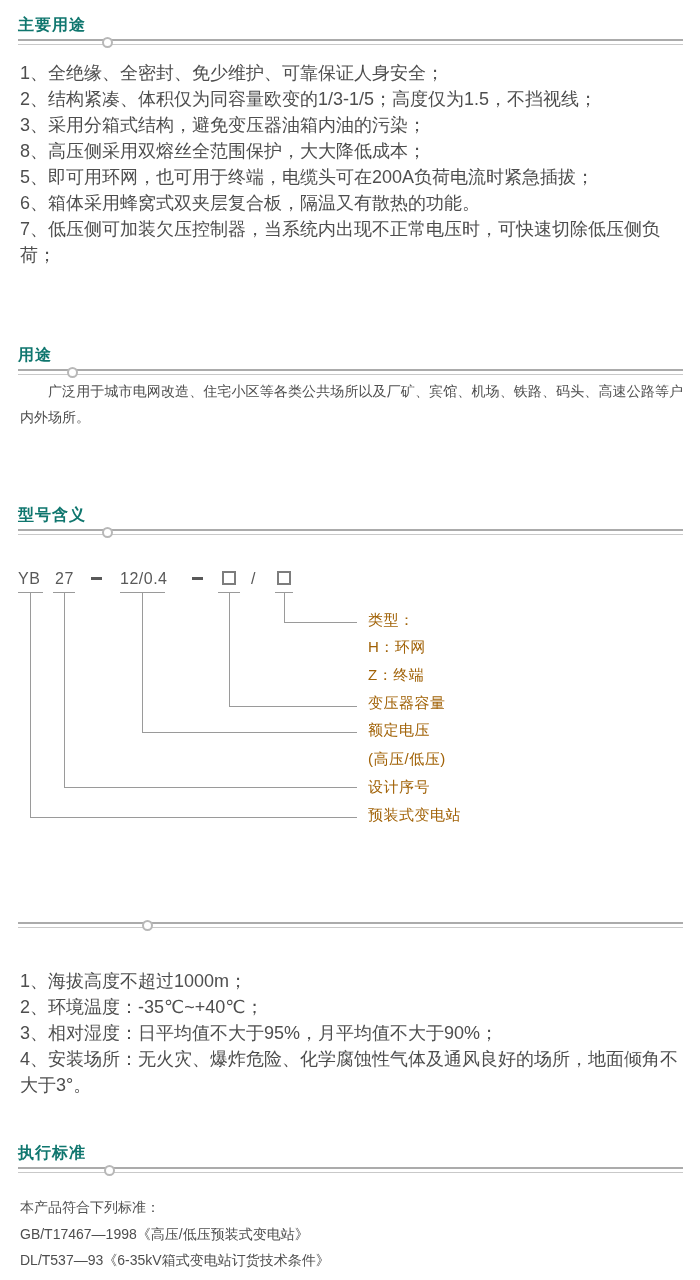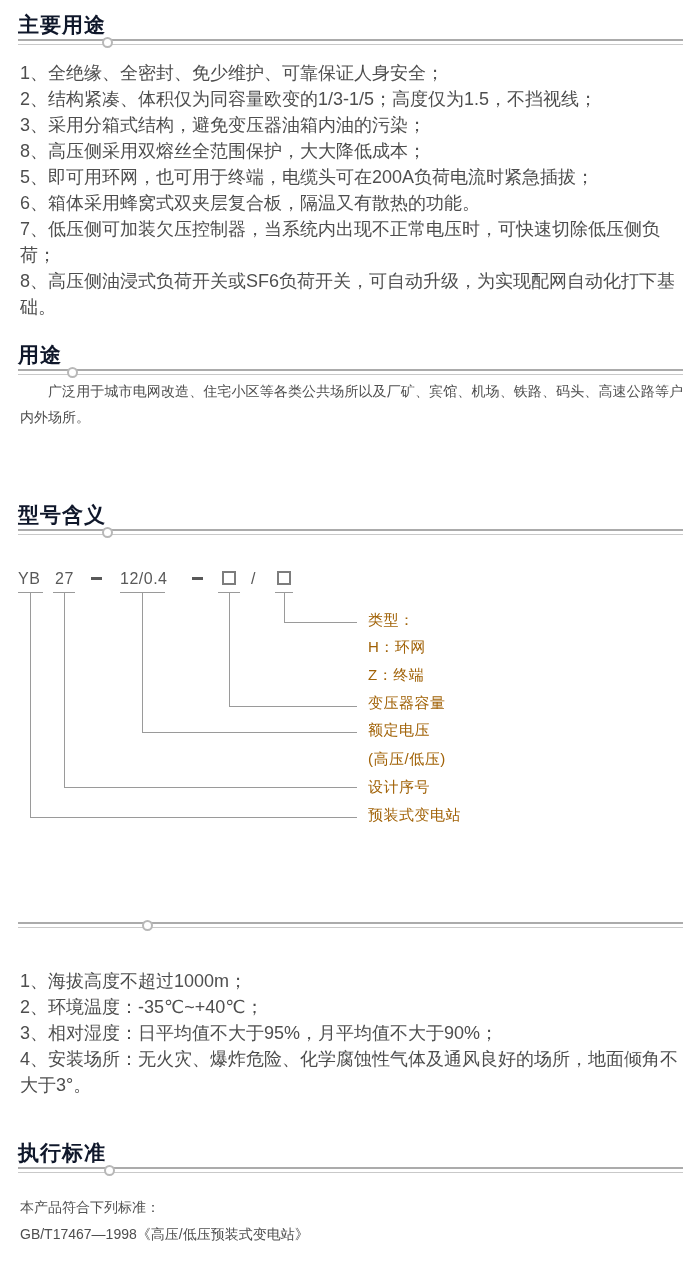--- a/index.html
+++ b/index.html
@@ -8,22 +8,22 @@
     position:relative;
     width:700px; height:1280px;
     background:#ffffff;
     overflow:hidden;
     font-family:"Liberation Sans","DejaVu Sans",sans-serif;
     color:#4e4e4e;
   }
   
   .heading { position:absolute; left:18px; right:17px; }
   .heading-title {
-    font-size:21px; line-height:24px; font-weight:bold;
-    color:#0f172a; letter-spacing:1px;
+    font-size:16px; line-height:24px; font-weight:bold;
+    color:#0f766e; letter-spacing:1px;
   }
   .rule {
     position:relative; margin-top:2px; height:6px;
     border-top:2px solid #ababab;
     border-bottom:1px solid #c9c9c9;
   }
   .rule-circle {
     position:absolute; top:-4px;
     width:11px; height:11px; border-radius:50%;
     background:#ffffff; border:2px solid #b8b8b8;
@@ -70,21 +70,20 @@
     </div>
   </div>
   <div class="list" style="top:60px">
     <div class="li">1、全绝缘、全密封、免少维护、可靠保证人身安全；</div>
     <div class="li">2、结构紧凑、体积仅为同容量欧变的1/3-1/5；高度仅为1.5，不挡视线；</div>
     <div class="li">3、采用分箱式结构，避免变压器油箱内油的污染；</div>
     <div class="li">8、高压侧采用双熔丝全范围保护，大大降低成本；</div>
     <div class="li">5、即可用环网，也可用于终端，电缆头可在200A负荷电流时紧急插拔；</div>
     <div class="li">6、箱体采用蜂窝式双夹层复合板，隔温又有散热的功能。</div>
     <div class="li">7、低压侧可加装欠压控制器，当系统内出现不正常电压时，可快速切除低压侧负荷；</div>
-    <div class="li">8、高压侧油浸式负荷开关或SF6负荷开关，可自动升级，为实现配网自动化打下基础。</div>
   </div>
 
   <div class="heading" style="top:343px">
     <div class="heading-title">用途</div>
     <div class="rule">
       <span class="rule-circle" style="left:49px"></span>
     </div>
   </div>
   <div class="para" style="top:378px">广泛用于城市电网改造、住宅小区等各类公共场所以及厂矿、宾馆、机场、铁路、码头、高速公路等户内外场所。</div>
 
@@ -148,15 +147,16 @@
 
   <div class="heading" style="top:1141px">
     <div class="heading-title">执行标准</div>
     <div class="rule">
       <span class="rule-circle" style="left:86px"></span>
     </div>
   </div>
   <div class="lines" style="top:1194px">
     <div class="ln">本产品符合下列标准：</div>
     <div class="ln">GB/T17467—1998《高压/低压预装式变电站》</div>
+    <div class="ln">DL/T537—93《6-35kV箱式变电站订货技术条件》</div>
   </div>
 
 </div>
 
 </body></html>

